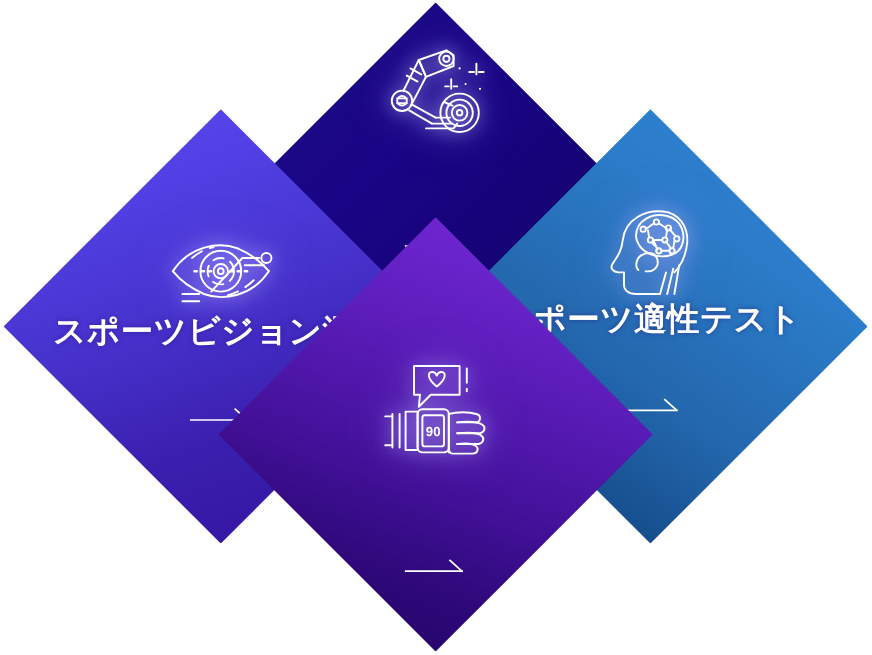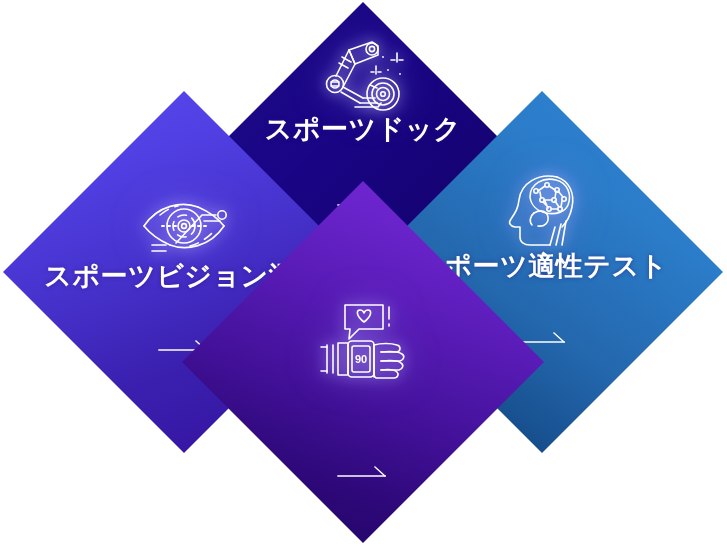--- a/index.html
+++ b/index.html
@@ -176,21 +176,20 @@
           <path d="M55 53 L62 56"></path>
 
           <path d="M82 26 l0 -5 M82 30 l0 -4 M80 28 l-4 0 M88 28 l-4 0"></path>
           <path d="M61 38 l0 -4 M61 42 l0 -3 M59 40 l-3 0 M66 40 l-3 0"></path>
           <circle cx="73" cy="38" r="0.9" fill="#fff" stroke="none"></circle>
           <circle cx="85" cy="42" r="0.9" fill="#fff" stroke="none"></circle>
           <circle cx="68" cy="25" r="0.9" fill="#fff" stroke="none"></circle>
         </svg>
       </div>
 
-      <div class="tile-label">スポーツドック</div>
 
       <div class="arrow">
         <svg viewBox="0 0 52 14" fill="none" stroke="#ffffff" stroke-width="1.4" stroke-linecap="square">
           <path d="M1 11 L48 11"></path>
           <path d="M38 2 L48 11"></path>
         </svg>
       </div>
     </div>
   </div>
 

